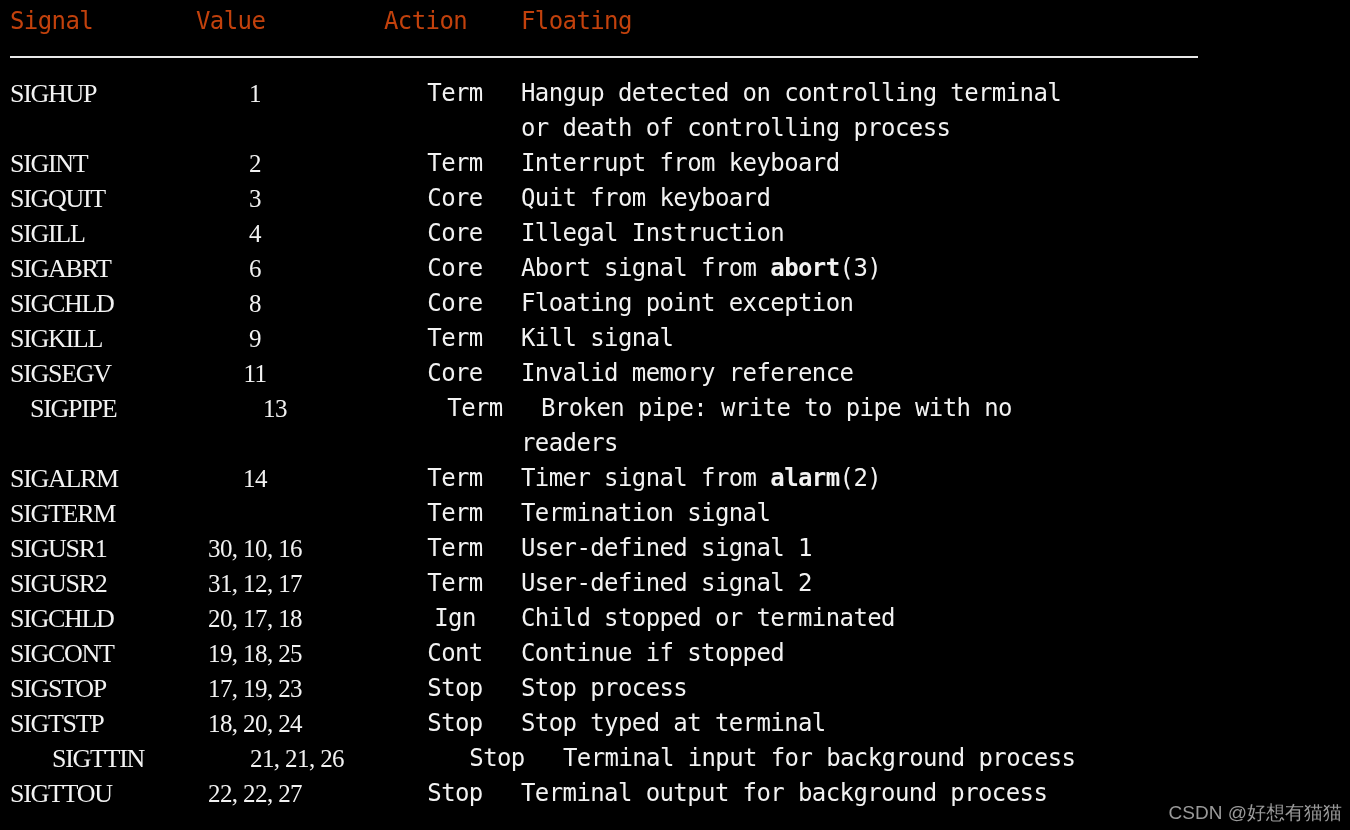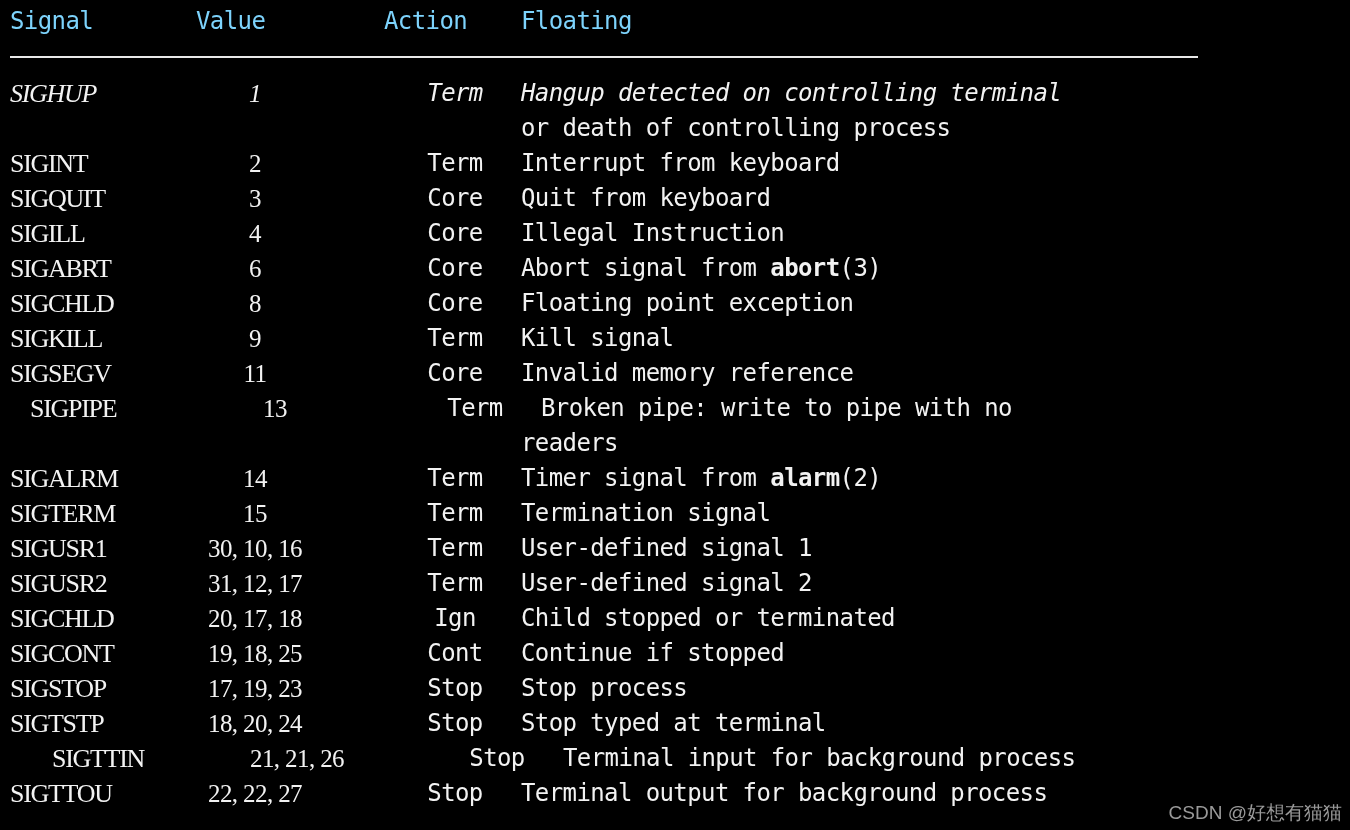--- a/index.html
+++ b/index.html
@@ -76,21 +76,21 @@
   }
 
   
   #header-row {
     top: 4px;
   }
   #header-row .cell {
     font-size: 24px;
     font-family: "DejaVu Sans Mono", monospace;
     letter-spacing: -0.6px;
-    color: #7dd3fc;
+    color: #c2410c;
     text-align: left;
   }
   #header-row .col-signal  { left: 10px;  width: 180px; font-family: "DejaVu Sans Mono", monospace; letter-spacing: -0.6px; font-size: 24px; }
   #header-row .col-value   { left: 196px; width: 180px; text-align: left; font-family: "DejaVu Sans Mono", monospace; letter-spacing: -0.6px; font-size: 24px; }
   #header-row .col-action  { left: 384px; }
   #header-row .col-comment { left: 521px; }
 
   #header-rule {
     position: absolute;
     left: 10px;
@@ -135,21 +135,21 @@
   <div class="row" id="header-row">
     <span class="cell col-signal">Signal</span>
     <span class="cell col-value">Value</span>
     <span class="cell col-action">Action</span>
     <span class="cell col-comment">Floating</span>
   </div>
 
   <div id="header-rule"></div>
 
   <div id="rows-container">
-      <div class="row" style="top: 76px; font-style: italic;">
+      <div class="row" style="top: 76px;">
         <span class="cell col-signal">SIGHUP</span>
         <span class="cell col-value">1</span>
         <span class="cell col-action">Term</span>
         <span class="cell col-comment">Hangup detected on controlling terminal</span>
       </div>
       <div class="cont-line" style="top: 111px;">or death of controlling process</div>
       <div class="row" style="top: 146px;">
         <span class="cell col-signal">SIGINT</span>
         <span class="cell col-value">2</span>
         <span class="cell col-action">Term</span>
@@ -199,21 +199,20 @@
       </div>
       <div class="cont-line" style="top: 426px;">readers</div>
       <div class="row" style="top: 461px;">
         <span class="cell col-signal">SIGALRM</span>
         <span class="cell col-value">14</span>
         <span class="cell col-action">Term</span>
         <span class="cell col-comment"><span>Timer signal from </span><span class="bold-ref">alarm</span><span>(2)</span></span>
       </div>
       <div class="row" style="top: 496px;">
         <span class="cell col-signal">SIGTERM</span>
-        <span class="cell col-value">15</span>
         <span class="cell col-action">Term</span>
         <span class="cell col-comment">Termination signal</span>
       </div>
       <div class="row" style="top: 531px;">
         <span class="cell col-signal">SIGUSR1</span>
         <span class="cell col-value">30, 10, 16</span>
         <span class="cell col-action">Term</span>
         <span class="cell col-comment">User-defined signal 1</span>
       </div>
       <div class="row" style="top: 566px;">

